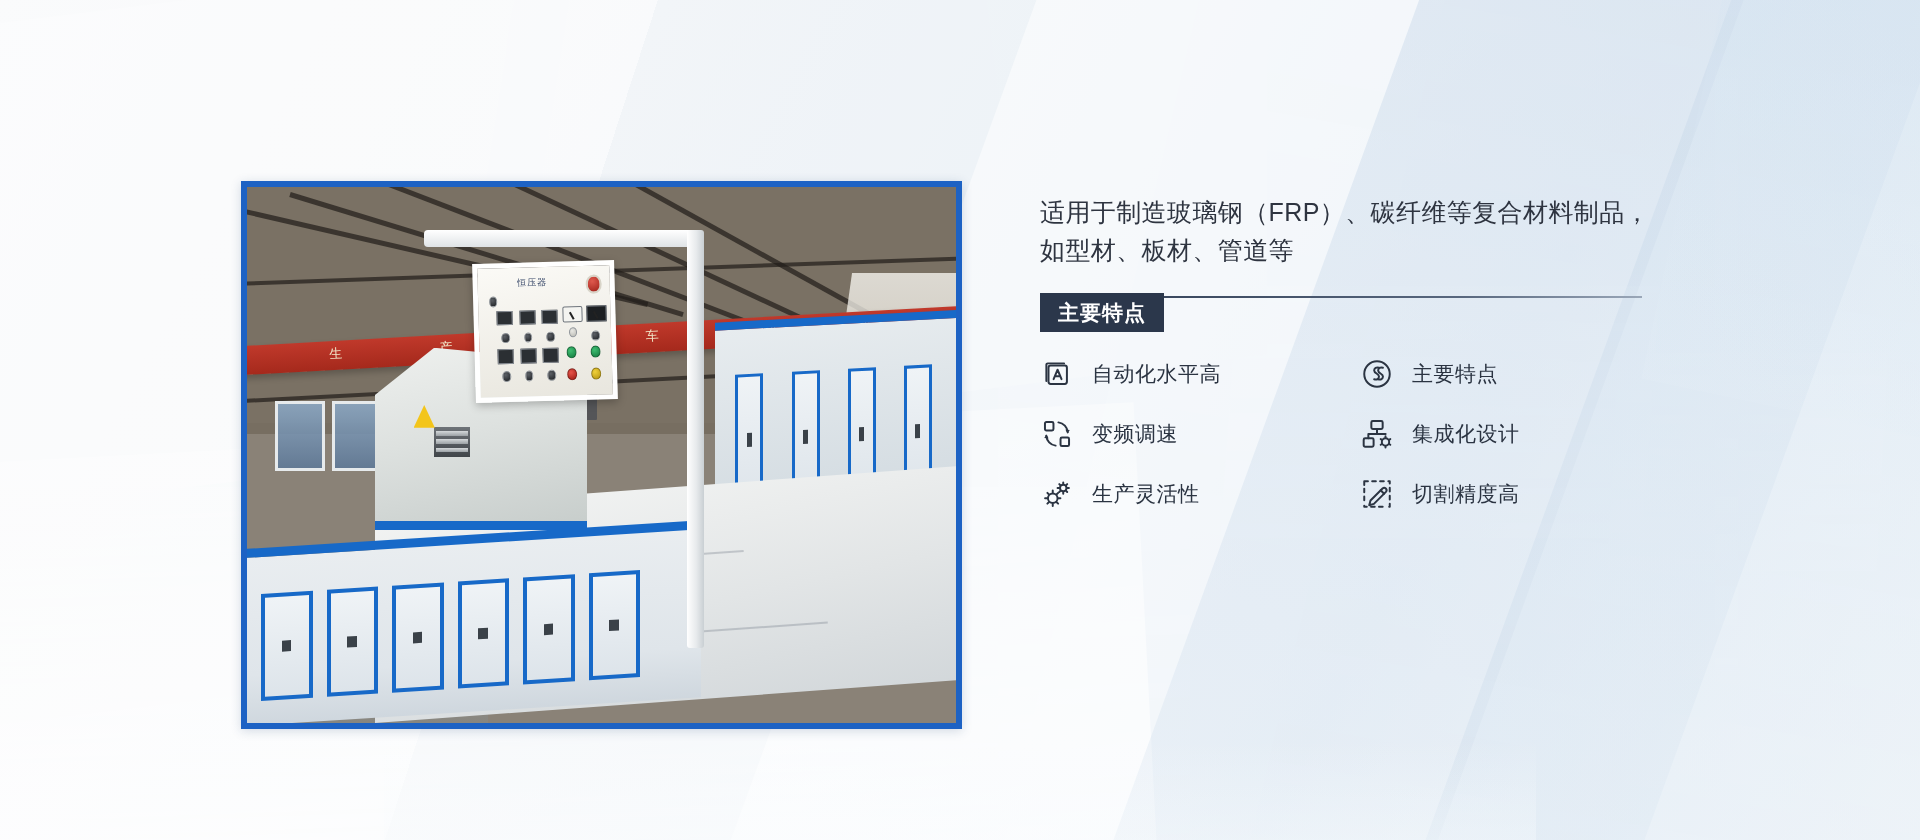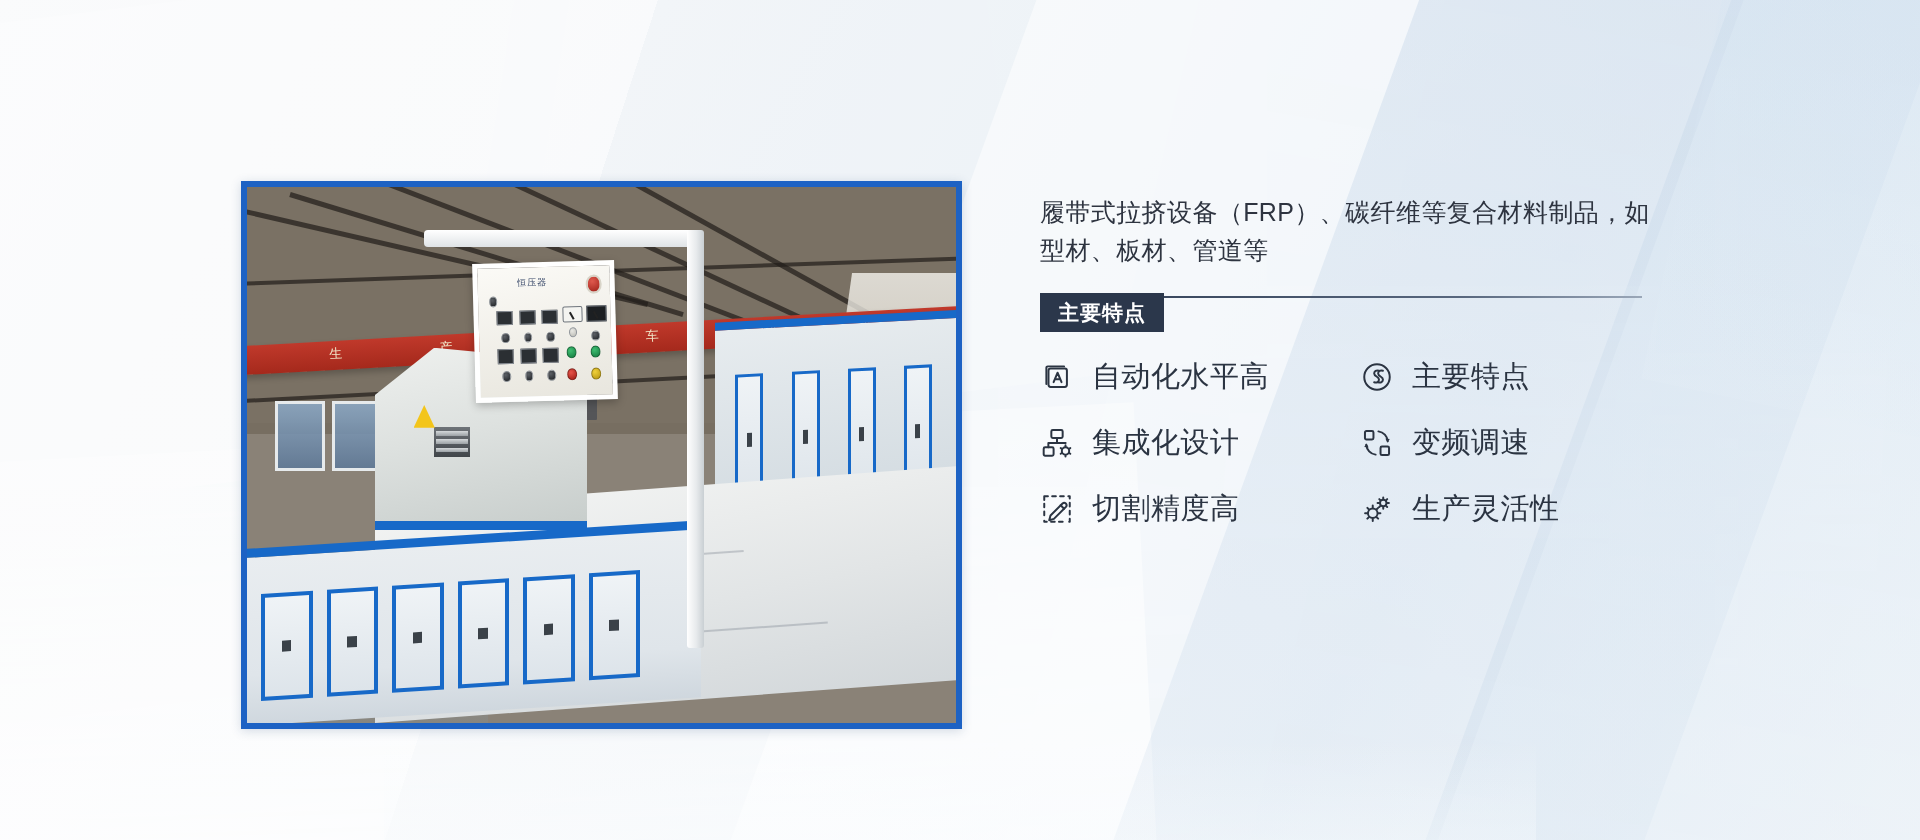--- a/index.html
+++ b/index.html
@@ -173,21 +173,21 @@
   .tag {
     position:absolute; left:0; top:0;
     background: #2b374b; color: #ffffff;
     font-size: 21px; font-weight: 700; letter-spacing: 1px;
     padding: 9px 18px; line-height: 1;
   }
   .features { margin-top: 24px; display: grid; grid-template-columns: 320px 320px; row-gap: 26px; }
   .feature { display: flex; align-items: center; gap: 18px; }
   .feature .ficon { width: 34px; height: 34px; flex: 0 0 34px; color: #2b3442; }
   .feature .ficon svg { width: 100%; height: 100%; display:block; }
-  .feature .flabel { font-size: 29px; color: #2b3442; letter-spacing: .5px; white-space: nowrap; }
+  .feature .flabel { font-size: 21px; color: #2b3442; letter-spacing: .5px; white-space: nowrap; }
 </style>
 </head>
 <body>
 
 <div id="banner">
 
   <div class="bg-photo">
     <div class="bg-roof"></div>
     <div class="bg-beam"></div>
     <div class="bg-right-machines"></div>
@@ -296,21 +296,21 @@
         <div class="m-knob" style="left:51%; top:80%;"></div>
         <div class="m-btn" style="left:66%; top:79%; background:radial-gradient(circle at 36% 32%,#e8544a,#9e1c14);"></div>
         <div class="m-btn" style="left:84%; top:79%; background:radial-gradient(circle at 36% 32%,#f0d13c,#b59410);"></div>
       </div>
     </div>
   </div>
 
   <div class="content">
 
 
-    <div class="subtitle">履带式拉挤设备（FRP）、碳纤维等复合材料制品，如型材、板材、管道等</div>
+    <div class="subtitle">适用于制造玻璃钢（FRP）、碳纤维等复合材料制品，如型材、板材、管道等</div>
 
     <div class="divider-row">
       <div class="divider-line"></div>
       <div class="tag">主要特点</div>
     </div>
 
     <div class="features">
 
       <div class="feature">
         <span class="ficon">
@@ -325,67 +325,67 @@
 
       <div class="feature">
         <span class="ficon">
           <svg viewBox="0 0 24 24" fill="none" stroke="currentColor" stroke-width="1.4" stroke-linecap="round" stroke-linejoin="round">
             <circle cx="12" cy="12" r="9"></circle>
             <path d="M13.4 7.6c-1.9-.6-3.4.3-3.4 1.9 0 2.2 3.4 2.1 3.4 4.3 0 1.6-1.5 2.5-3.4 1.9"></path>
             <path d="M16.2 7.6c-1.9-.6-3.4.3-3.4 1.9 0 2.2 3.4 2.1 3.4 4.3 0 1.6-1.5 2.5-3.4 1.9"></path>
           </svg>
         </span>
         <span class="flabel">主要特点</span>
-      </div>
-
-      <div class="feature">
-        <span class="ficon">
-          <svg viewBox="0 0 24 24" fill="none" stroke="currentColor" stroke-width="1.4" stroke-linecap="round" stroke-linejoin="round">
-            <rect x="8" y="2.8" width="8" height="5.6" rx="1"></rect>
-            <rect x="2.6" y="15" width="7" height="6" rx="1"></rect>
-            <path d="M12 8.4v3.6M5.9 15v-3h12.2"></path>
-            <circle cx="18" cy="17.6" r="2.6"></circle>
-            <path d="M18 13.6v1.2M18 20.4v1.2M14.6 15.6l1 .6M20.4 19l1 .6M14.6 19.6l1-.6M20.4 16.2l1-.6"></path>
-          </svg>
-        </span>
-        <span class="flabel">集成化设计</span>
       </div>
 
       <div class="feature">
         <span class="ficon">
           <svg viewBox="0 0 24 24" fill="none" stroke="currentColor" stroke-width="1.4" stroke-linecap="round" stroke-linejoin="round">
             <rect x="3.5" y="3.5" width="6" height="6" rx="1"></rect>
             <rect x="14.5" y="14.5" width="6" height="6" rx="1"></rect>
             <path d="M13 3.8c3.6.5 6.3 3.4 6.6 7"></path>
             <path d="M19.4 11.6 17.9 8.9l3.1.2z" fill="currentColor" stroke="none"></path>
             <path d="M11 20.2c-3.6-.5-6.3-3.4-6.6-7"></path>
             <path d="M4.6 12.4 6.1 15.1 3 14.9z" fill="currentColor" stroke="none"></path>
           </svg>
         </span>
         <span class="flabel">变频调速</span>
       </div>
 
       <div class="feature">
         <span class="ficon">
           <svg viewBox="0 0 24 24" fill="none" stroke="currentColor" stroke-width="1.4" stroke-linecap="round" stroke-linejoin="round">
-            <path d="M3 3h2.6M8.6 3h2.6M14.2 3h2.6M20 3h1v1.8M21 7.6v2.6M21 13.2v2.6M21 18.8V21h-1.6M16 21h-2.6M10.4 21H7.8M4.8 21H3v-1.8M3 16.4v-2.6M3 10.8V8.2M3 5.6V3" stroke-dasharray="2.6 2.6"></path>
-            <path d="M7.4 16.6 15.9 8.1a1.7 1.7 0 0 1 2.4 2.4l-8.5 8.5-3.3.9z"></path>
-            <path d="M14.6 9.4l2.4 2.4"></path>
-          </svg>
-        </span>
-        <span class="flabel">切割精度高</span>
+            <rect x="8" y="2.8" width="8" height="5.6" rx="1"></rect>
+            <rect x="2.6" y="15" width="7" height="6" rx="1"></rect>
+            <path d="M12 8.4v3.6M5.9 15v-3h12.2"></path>
+            <circle cx="18" cy="17.6" r="2.6"></circle>
+            <path d="M18 13.6v1.2M18 20.4v1.2M14.6 15.6l1 .6M20.4 19l1 .6M14.6 19.6l1-.6M20.4 16.2l1-.6"></path>
+          </svg>
+        </span>
+        <span class="flabel">集成化设计</span>
       </div>
 
       <div class="feature">
         <span class="ficon">
           <svg viewBox="0 0 24 24" fill="none" stroke="currentColor" stroke-width="1.4" stroke-linecap="round" stroke-linejoin="round">
             <circle cx="9" cy="15" r="3.4"></circle>
             <path d="M9 9.6v1.4M9 19v1.4M3.6 15H5M13 15h1.4M5.2 11.2l1 1M11.8 17.8l1 1M5.2 18.8l1-1M11.8 12.2l1-1"></path>
             <circle cx="16.4" cy="7.8" r="2.3"></circle>
             <path d="M16.4 3.8v1.1M16.4 10.7v1.1M12.4 7.8h1.1M19.3 7.8h1.1M13.6 5l.8.8M18.4 9.8l.8.8M13.6 10.6l.8-.8M18.4 5.8l.8-.8"></path>
           </svg>
         </span>
         <span class="flabel">生产灵活性</span>
       </div>
 
+      <div class="feature">
+        <span class="ficon">
+          <svg viewBox="0 0 24 24" fill="none" stroke="currentColor" stroke-width="1.4" stroke-linecap="round" stroke-linejoin="round">
+            <path d="M3 3h2.6M8.6 3h2.6M14.2 3h2.6M20 3h1v1.8M21 7.6v2.6M21 13.2v2.6M21 18.8V21h-1.6M16 21h-2.6M10.4 21H7.8M4.8 21H3v-1.8M3 16.4v-2.6M3 10.8V8.2M3 5.6V3" stroke-dasharray="2.6 2.6"></path>
+            <path d="M7.4 16.6 15.9 8.1a1.7 1.7 0 0 1 2.4 2.4l-8.5 8.5-3.3.9z"></path>
+            <path d="M14.6 9.4l2.4 2.4"></path>
+          </svg>
+        </span>
+        <span class="flabel">切割精度高</span>
+      </div>
+
     </div>
   </div>
 </div>
 
 </body></html>

